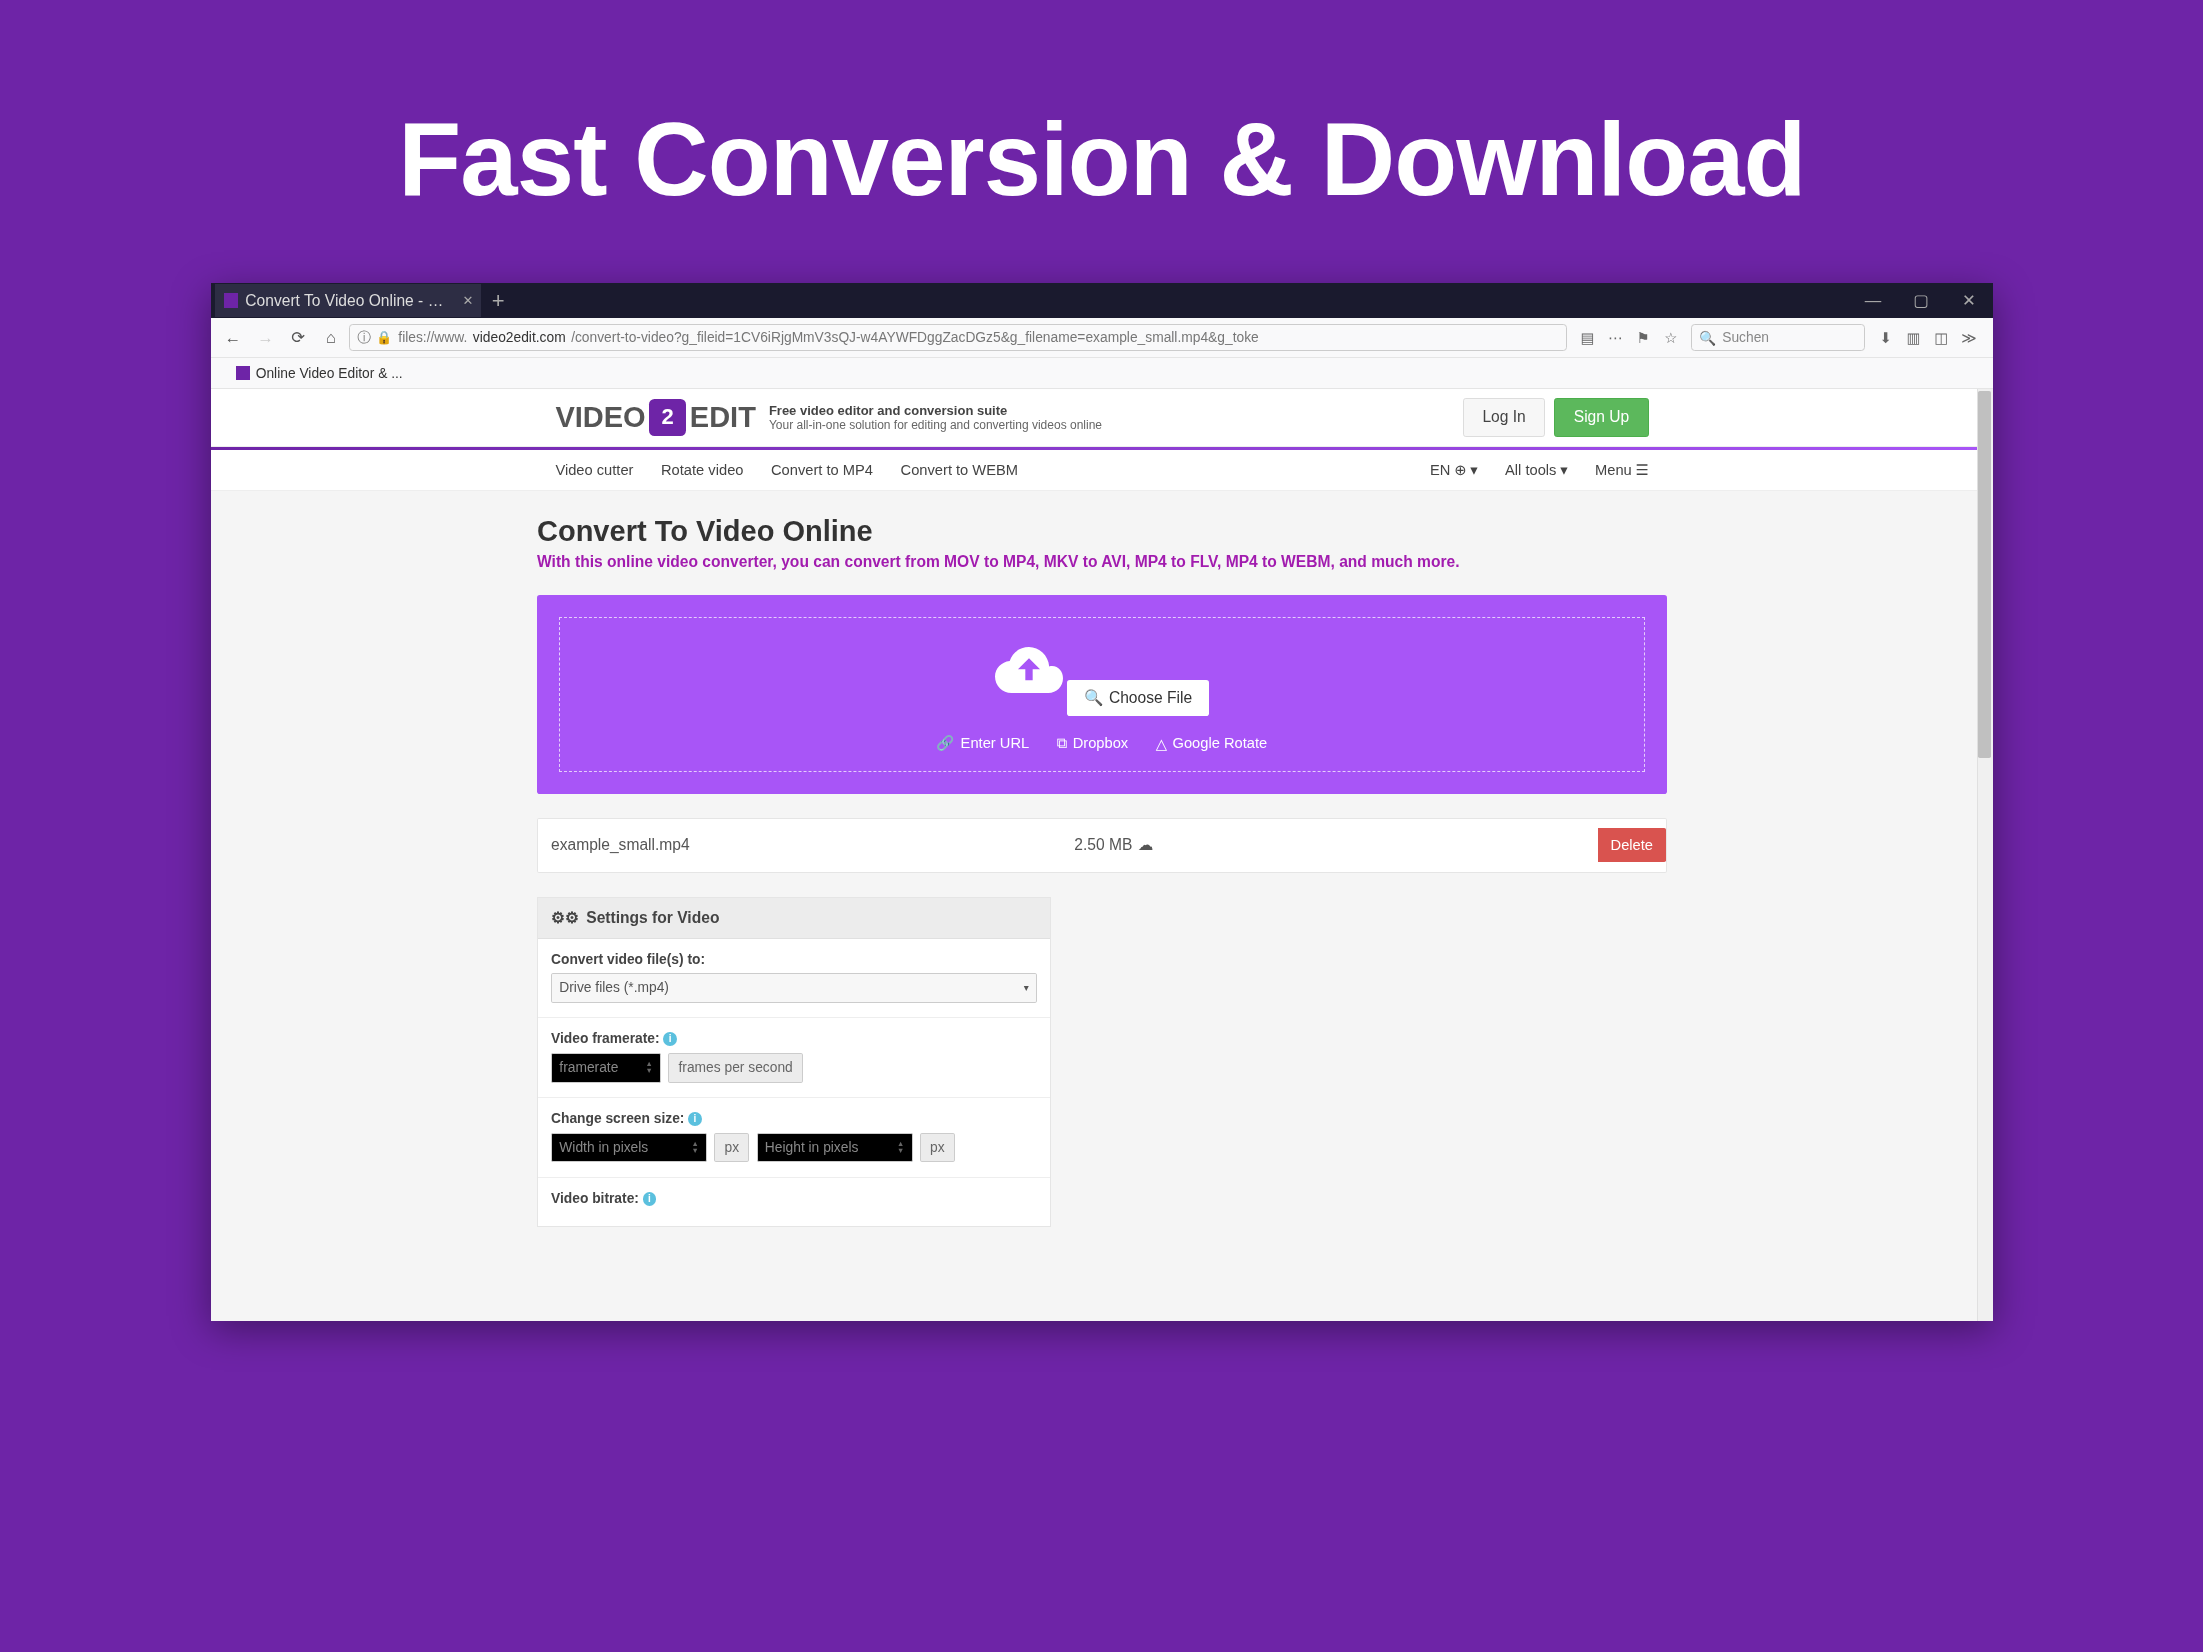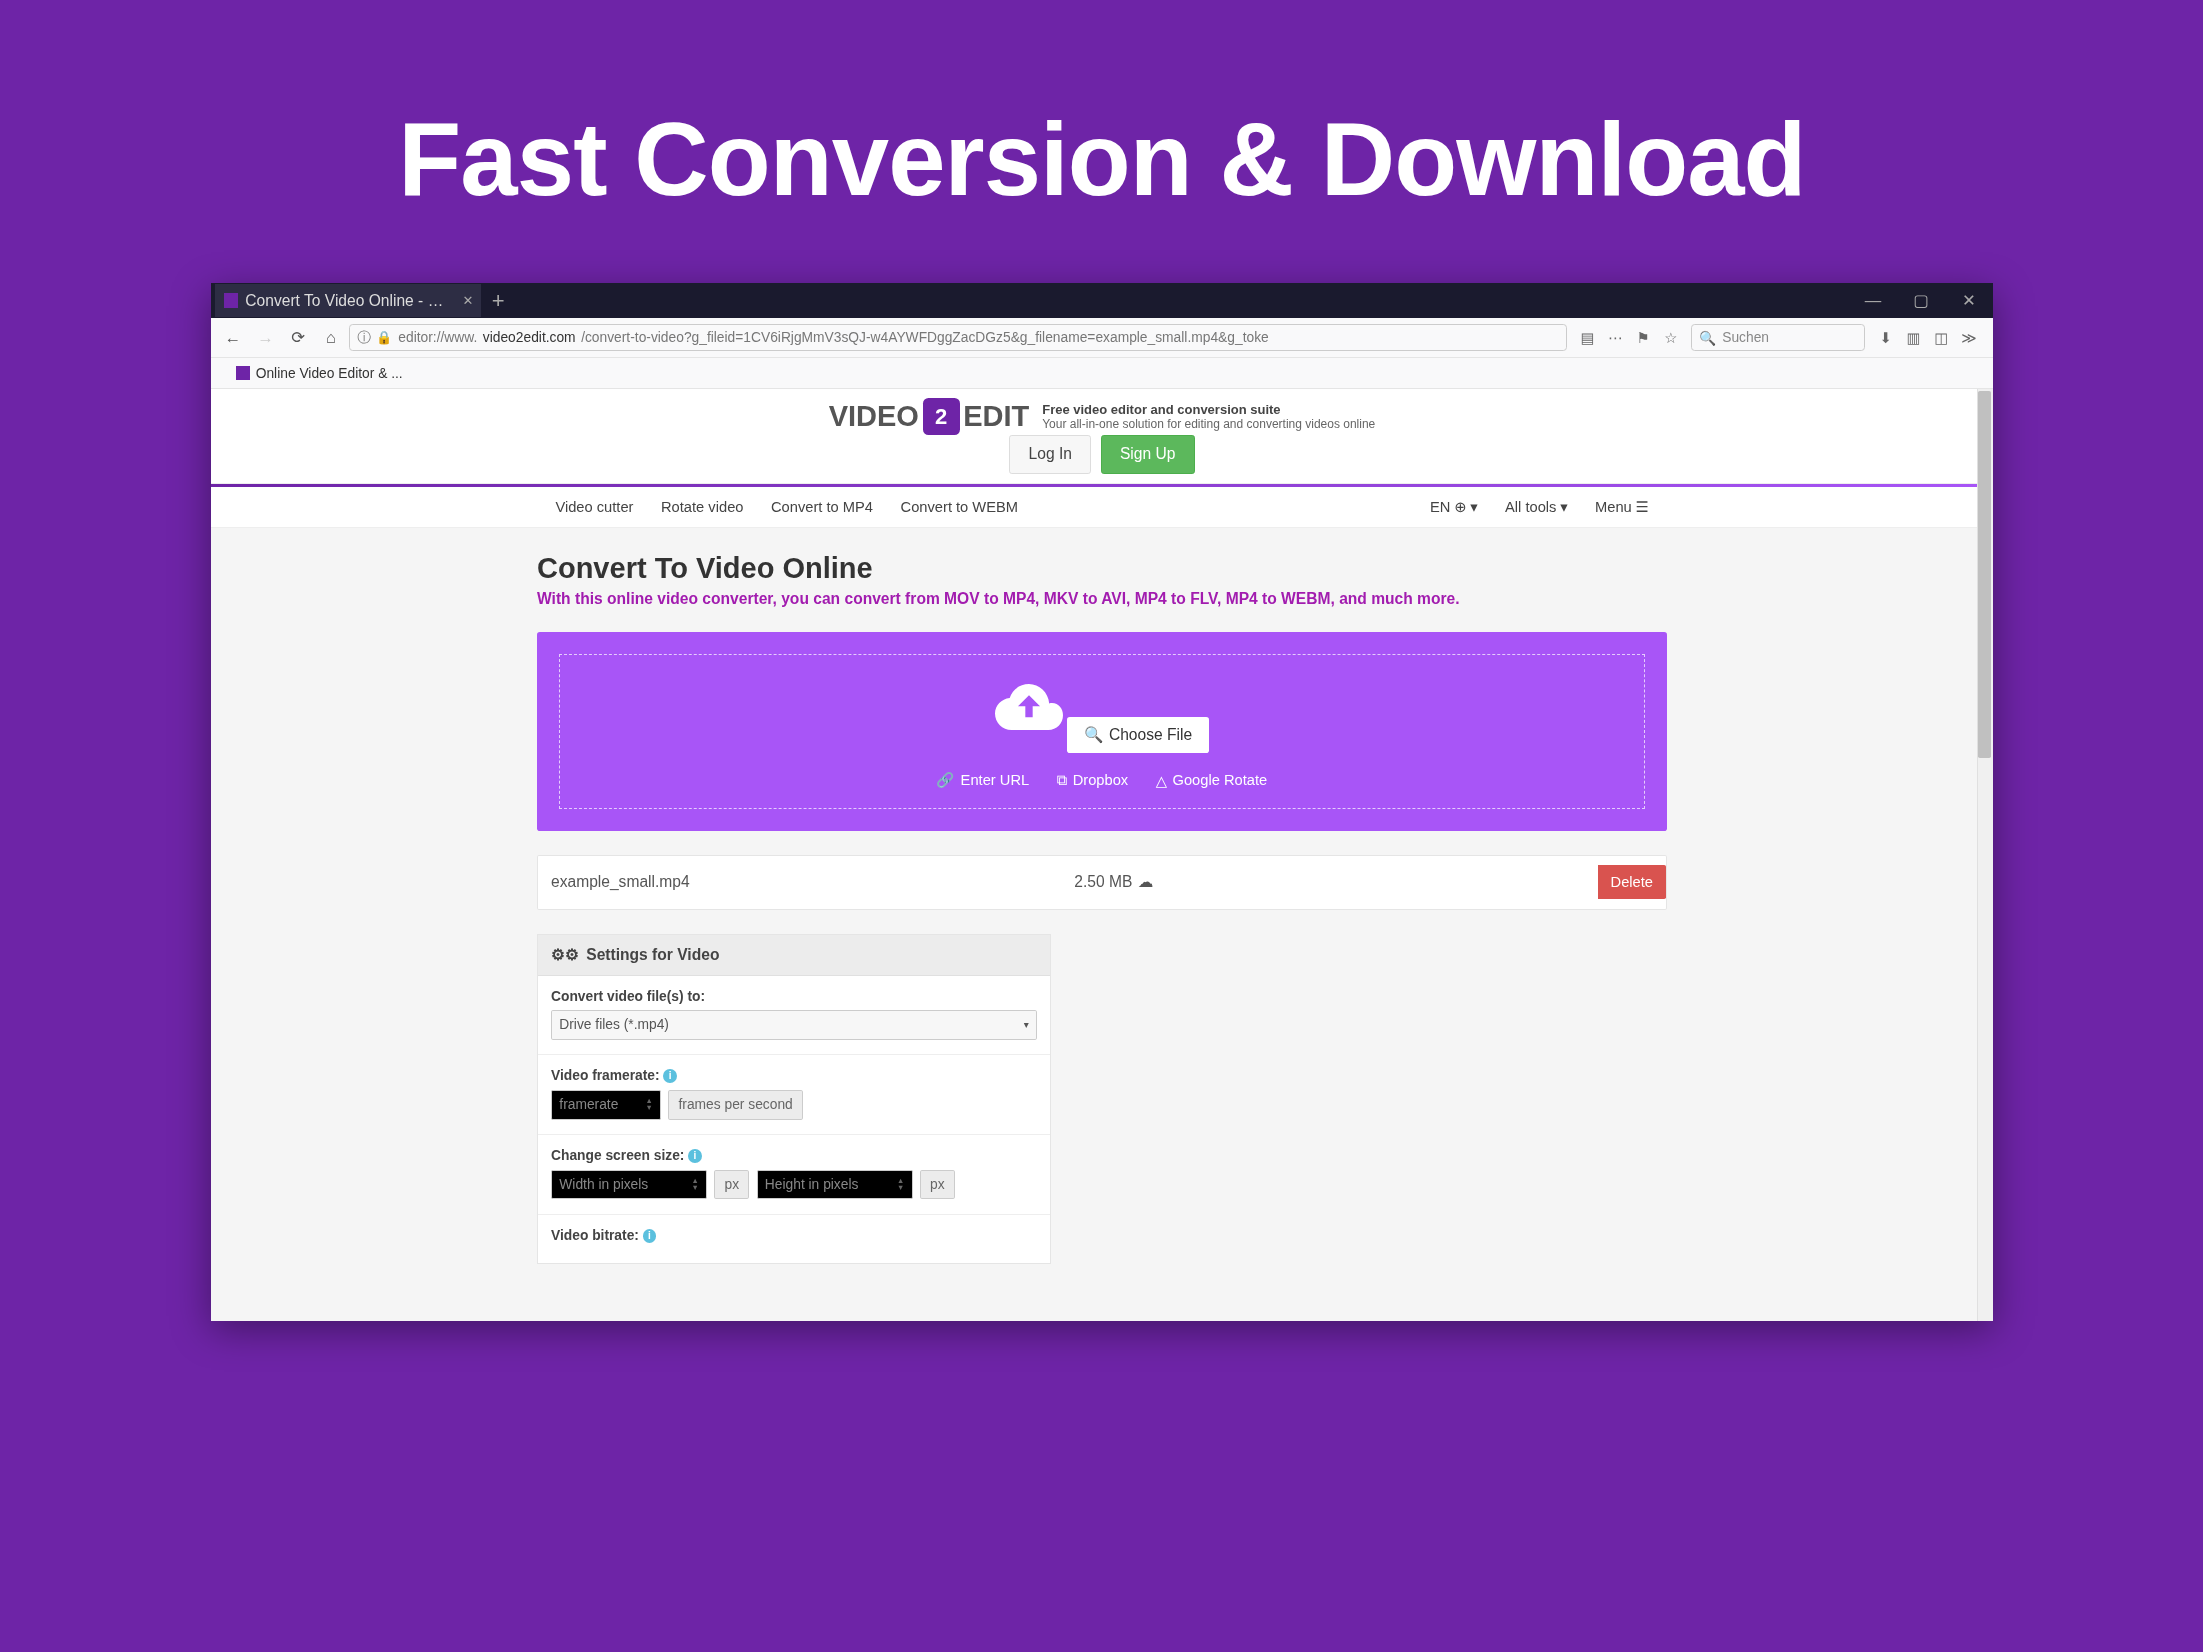--- a/index.html
+++ b/index.html
@@ -114,21 +114,21 @@
   position: absolute; right: 0; top: 0; width: 16.5px; height: 100%;
   background: #f0f0f0; border-left: 0.9px solid #e0e0e0;
 }
 .scroll-thumb { position: absolute; right: 1.8px; top: 1.8px; width: 13px; height: 367px; background: #c0c0c0; border-radius: 1.8px; }
 .site-header {
   background: #fff;
   padding: 9.2px 0;
   border-bottom: 0.9px solid #eee;
 }
 .container { width: 1130px; margin: 0 auto; padding: 0 18.4px; }
-.header-row { display: flex; align-items: center; justify-content: space-between; flex-direction: column; }
+.header-row { display: flex; align-items: center; justify-content: space-between; }
 .logo-block { display: flex; align-items: center; gap: 13px; }
 .logo-text {
   font-size: 29px; font-weight: 700; color: #555; display: flex; align-items: center; gap: 1.8px;
 }
 .logo-box {
   background: #6e24a7; color: #fff; width: 37px; height: 37px;
   display: inline-flex; align-items: center; justify-content: center;
   border-radius: 5.5px; font-size: 22px; margin: 0 1.8px;
 }
 .tagline { display: flex; flex-direction: column; font-size: 12px; color: #666; }
@@ -240,21 +240,21 @@
   </div>
 
   <div class="addressbar">
     <div class="nav-btn">←</div>
     <div class="nav-btn disabled">→</div>
     <div class="nav-btn">⟳</div>
     <div class="nav-btn">⌂</div>
     <div class="url-field">
       <span>ⓘ</span>
       <span class="lock">🔒</span>
-      <span>editor://www.</span>
+      <span>files://www.</span>
         <span class="domain">video2edit.com</span>
         <span style="white-space:nowrap;overflow:hidden;">/convert-to-video?g_fileid=1CV6iRjgMmV3sQJ-w4AYWFDggZacDGz5&amp;g_filename=example_small.mp4&amp;g_toke</span>
     </div>
     <div class="toolbar-icons">
       <div class="toolbar-icon">▤</div>
       <div class="toolbar-icon">⋯</div>
       <div class="toolbar-icon">⚑</div>
       <div class="toolbar-icon">☆</div>
     </div>
     <div class="search-box">

